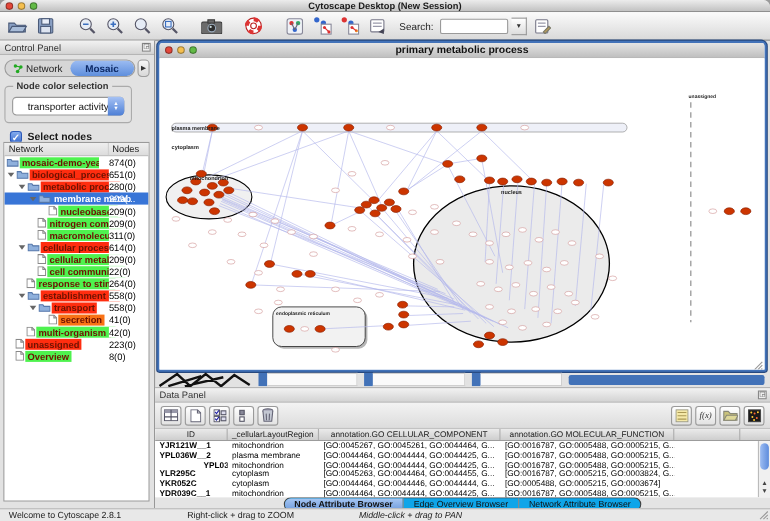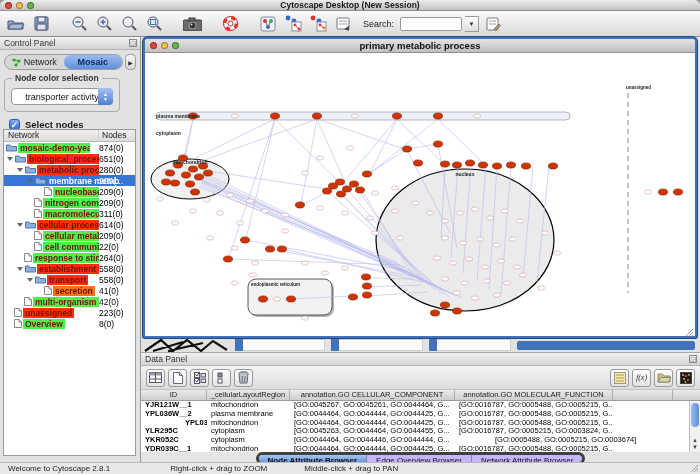--- a/index.html
+++ b/index.html
@@ -94,29 +94,29 @@
     white-space:nowrap;overflow:hidden;}
   .drow{display:flex;height:8.8px;background:#fff;}
   .drow div{font-size:7.5px;line-height:8.8px;color:#000;padding-left:4px;white-space:nowrap;overflow:hidden;}
   .drow div:first-child{font-weight:bold;}
   .vscroll{position:absolute;right:0;top:11px;bottom:0;width:11px;background:#f0f0f0;border-left:1px solid #bbb;}
   .vthumb{position:absolute;left:1px;right:1px;top:2px;height:24px;border-radius:5px;
     background:linear-gradient(90deg,#9cbcf2,#5d8cdc);}
   .varrows{position:absolute;left:0;right:0;bottom:1px;display:flex;flex-direction:column;align-items:center;}
   .varrows span{font-size:6px;line-height:7px;color:#444;}
   .dp-tabs{height:13px;display:flex;align-items:center;justify-content:center;background:#e4e4e4;}
-  .seg-group{display:flex;height:13px;border:3px solid #404040;border-radius:7px;overflow:hidden;background:#c4b5fd;}
+  .seg-group{display:flex;height:13px;border:1px solid #404040;border-radius:7px;overflow:hidden;background:#0ea5e9;align-items:center;}
   .seg{padding:0 9px;font-size:8px;line-height:12px;color:#111;border-right:1px solid #8a8a8a;}
   .seg:last-child{border-right:none;}
   .seg.sel{background:linear-gradient(#a6c6f2,#6b99dc);font-weight:bold;}
   
   .statusbar{position:absolute;left:0;top:462px;width:700px;height:12px;background:#e8e8e8;
     border-top:1px solid #b8b8b8;font-size:8px;color:#222;display:flex;align-items:center;}
   .statusbar span{white-space:nowrap;}
-  .st1{margin-left:8px;} .st2{margin-left:60px;} .st3{margin-left:37px;}
+  .st1{margin-left:8px;} .st2{margin-left:60px;} .st3{margin-left:59px;font-style:italic;}
   .grip{position:absolute;right:1px;bottom:1px;}
 </style>
 </head>
 <body>
 
 <div class="app">
 
   <div class="titlebar">
     <div class="lights">
       <div class="light" style="background:#e3473a;"></div>
@@ -760,21 +760,21 @@
           <div class="drow">
             <div style="width: 66px;">YLR295C</div>
             <div style="width: 83px;">cytoplasm</div>
             <div style="width: 165px;">[GO:0045263, GO:0044464, GO:0044455, G...</div>
             <div style="width: 158px;">[GO:0016787, GO:0005215, GO:0003824, G...</div>
           </div>
           <div class="drow">
             <div style="width: 66px;">YKR052C</div>
             <div style="width: 83px;">cytoplasm</div>
             <div style="width: 165px;">[GO:0044464, GO:0044446, GO:0044444, G...</div>
-            <div style="width: 158px; margin-left: 36px;">[GO:0005488, GO:0005215, GO:0003674]</div>
+            <div style="width: 158px;">[GO:0005488, GO:0005215, GO:0003674]</div>
           </div>
           <div class="drow">
             <div style="width: 66px;">YDR039C__1</div>
             <div style="width: 83px;">mitochondrion</div>
             <div style="width: 165px;">[GO:0044464, GO:0044444, GO:0044425, G...</div>
             <div style="width: 158px;">[GO:0016787, GO:0005488, GO:0005215, G...</div>
           </div>
         </div>
       <div class="vscroll">
         <div class="vthumb"></div>

